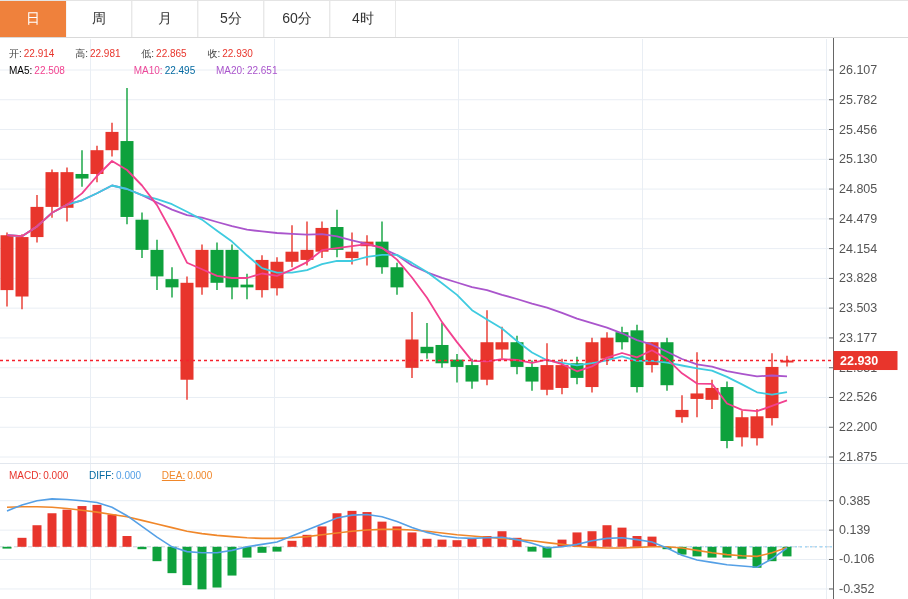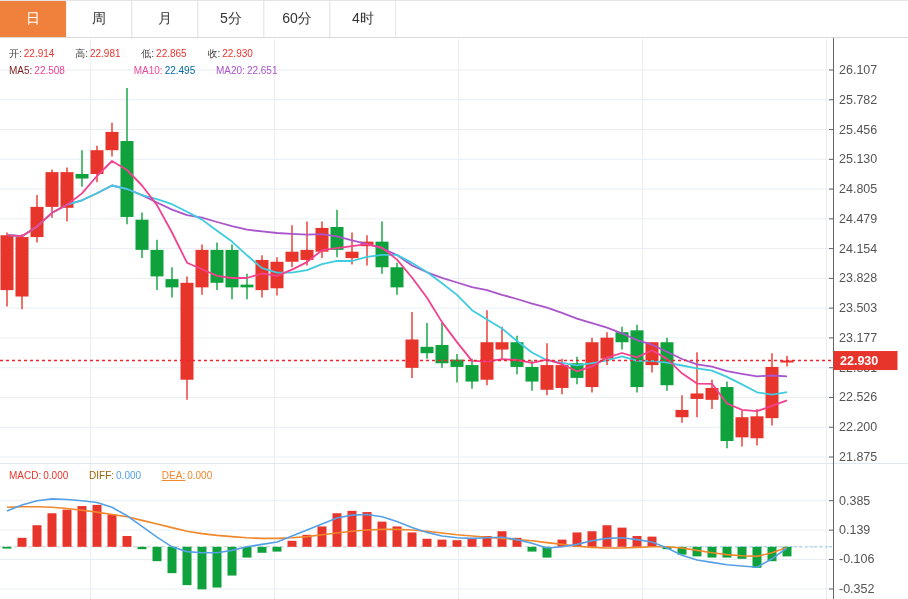--- a/index.html
+++ b/index.html
@@ -282,23 +282,23 @@
     </svg>
 
   <div class="overlay" style="left:9px;top:47px;">
     <span class="qlab">开:</span><span class="qval" style="color: rgb(232, 53, 44);">22.914</span><span class="sp"></span>
     <span class="qlab">高:</span><span class="qval" style="color: rgb(232, 53, 44);">22.981</span><span class="sp"></span>
     <span class="qlab">低:</span><span class="qval" style="color: rgb(232, 53, 44);">22.865</span><span class="sp"></span>
     <span class="qlab">收:</span><span class="qval" style="color: rgb(232, 53, 44);">22.930</span>
   </div>
 
   <div class="overlay" style="left:9px;top:65px;">
-    <span class="m5" style="color: #7f1d1d;">MA5:</span><span class="m5" style="color: rgb(242, 65, 143);">22.508</span><span class="sp"></span>
+    <span class="m5" style="color: #000000;">MA5:</span><span class="m5" style="color: rgb(242, 65, 143);">22.508</span><span class="sp"></span>
     <span class="m10" style="color: #ec4899; margin-left: 48px;">MA10:</span><span class="m10" style="color: #0369a1;">22.495</span><span class="sp"></span>
     <span class="m20" style="color: rgb(170, 85, 204);">MA20:</span><span class="m20" style="color: rgb(170, 85, 204);">22.651</span>
   </div>
 
   <div class="overlay" style="left:9px;top:470px;">
     <span class="mc" style="color: rgb(232, 53, 44);">MACD:</span><span class="mc" style="color: rgb(232, 53, 44);">0.000</span><span class="sp"></span>
-    <span class="md" style="color: #a16207;">DIFF:</span><span class="md" style="color: rgb(85, 160, 230);">0.000</span><span class="sp"></span>
+    <span class="md" style="color: #0369a1;">DIFF:</span><span class="md" style="color: rgb(85, 160, 230);">0.000</span><span class="sp"></span>
     <span class="me" style="color: rgb(240, 135, 42); text-decoration: underline;">DEA:</span><span class="me" style="color: rgb(240, 135, 42);">0.000</span>
   </div>
 </div>
 
 </body></html>

